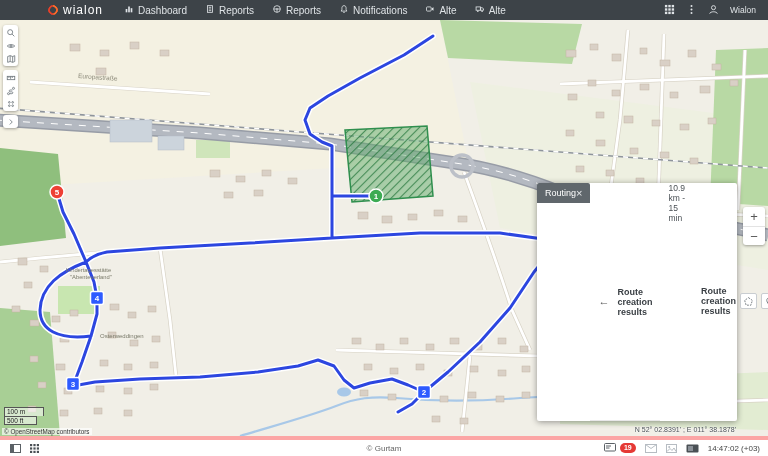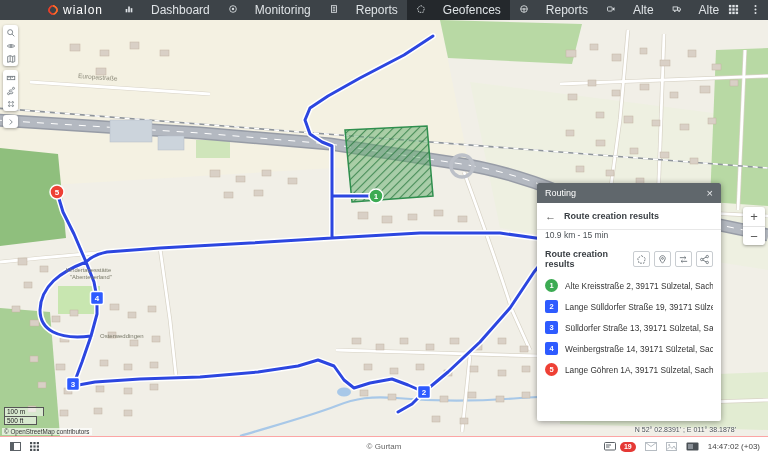--- a/index.html
+++ b/index.html
@@ -4,21 +4,21 @@
 <style>
   * { box-sizing: border-box; margin: 0; padding: 0; }
   html,body { width:768px; height:456px; overflow:hidden; font-family:"Liberation Sans",sans-serif; background:#fff; position:relative; }
 
   
   .topbar { position:absolute; top:0; left:0; width:768px; height:20px; background:#3d4348; display:flex; align-items:center; color:#e8ebed; z-index:30; }
   .logo { display:flex; align-items:center; gap:5px; padding:0 12px 0 48px; }
   .logo-mark { width:10px; height:10px; border-radius:50%; border:2.5px solid #ff6a2a; border-left-color:#e5402a; border-bottom-color:#e5402a; transform:rotate(40deg); }
   .logo-text { font-size:12px; letter-spacing:1px; color:#fff; font-weight:400; }
   .nav { display:flex; height:100%; }
-  .nav-item { display:flex; align-items:center; gap:17px; padding:0 9px; font-size:12px; color:#dfe3e6; cursor:pointer; white-space:nowrap; }
+  .nav-item { display:flex; align-items:center; gap:4px; padding:0 9px; font-size:10px; color:#dfe3e6; cursor:pointer; white-space:nowrap; }
   .nav-item.active { background:#24282c; }
   .nav-item svg { width:10px; height:10px; }
   .topbar-right { margin-left:auto; display:flex; align-items:center; gap:11px; padding-right:12px; }
   .topbar-right svg { width:11px; height:11px; }
   .tb-user-label { font-size:8.5px; color:#dfe3e6; }
 
   
   .map { position:absolute; top:20px; left:0; width:768px; height:416px; background:#f1efe7; overflow:hidden; }
   .maplayer { position:absolute; top:0; left:0; }
 
@@ -31,40 +31,40 @@
   .zoom-btn { width:22px; height:19px; text-align:center; line-height:19px; font-size:13px; color:#555; cursor:pointer; }
   .zoom-btn + .zoom-btn { border-top:1px solid #e3e3e3; }
 
   .scale { position:absolute; left:4px; bottom:11px; font-size:6.5px; color:#222; z-index:5; }
   .scale-m { width:40px; border:1px solid #555; border-bottom:none; padding:0 2px; background:rgba(255,255,255,.55); height:9px; line-height:8px; }
   .scale-ft { width:33px; border:1px solid #555; padding:0 2px; background:rgba(255,255,255,.55); height:9px; line-height:8px; }
   .attribution { position:absolute; left:2px; bottom:1px; font-size:6.3px; color:#333; background:rgba(255,255,255,.65); padding:0 2px; z-index:5; }
   .coords { position:absolute; right:32px; bottom:3px; font-size:7px; color:#4a5055; text-shadow:0 0 2px #fff, 0 0 2px #fff; z-index:5; }
 
   
-  .routing-panel { position:absolute; left:537px; top:163px; width:184px; height:238px; background:#fff; border-radius:2px; box-shadow:0 1px 6px rgba(0,0,0,.4); z-index:20; display:flex; flex-direction:column; }
+  .routing-panel { position:absolute; left:537px; top:163px; width:200px; height:238px; background:#fff; border-radius:2px; box-shadow:0 1px 6px rgba(0,0,0,.4); z-index:20; display:flex; flex-direction:row; }
   .panel-header { background:#60676c; color:#fff; height:20px; display:flex; align-items:center; padding:0 8px; font-size:9px; border-radius:2px 2px 0 0; }
   .panel-close { margin-left:auto; font-size:11px; line-height:11px; cursor:pointer; color:#e8eaec; }
   .panel-back { display:flex; align-items:center; gap:8px; padding:8px 8px; font-size:9px; font-weight:bold; color:#3a3f44; border-bottom:1px solid #e8e8e8; }
   .back-arrow { color:#555; font-size:11px; line-height:9px; cursor:pointer; }
   .panel-section { padding:7px 8px 3px; font-size:9px; font-weight:bold; color:#3a3f44; }
   .panel-value { padding:0 8px 7px; font-size:8.5px; color:#4a5055; }
   .results-row { display:flex; align-items:center; padding:2px 8px 4px; }
   .results-label { font-size:9px; font-weight:bold; color:#3a3f44; flex:1; }
   .icon-btn { width:17px; height:16px; border:1px solid #c9cdd1; border-radius:2px; display:flex; align-items:center; justify-content:center; margin-left:4px; cursor:pointer; background:#fff; }
   .icon-btn svg { width:11px; height:11px; stroke:#6e767c; fill:none; stroke-width:1; }
   .stops { padding:2px 0; }
   .stop-row { display:flex; align-items:center; gap:7px; padding:4px 8px; }
   .badge { width:13px; height:13px; display:flex; align-items:center; justify-content:center; color:#fff; font-size:7.5px; font-weight:bold; flex:none; }
   .badge.circle { border-radius:50%; }
   .badge.square { border-radius:2px; }
   .stop-addr { font-size:8.3px; color:#333; white-space:nowrap; overflow:hidden; max-width:166px; }
 
   
-  .bottombar { position:absolute; bottom:0; left:0; width:768px; height:20px; background:#fff; border-top:1px solid #fca5a5; display:flex; align-items:center; z-index:30; }
+  .bottombar { position:absolute; bottom:0; left:0; width:768px; height:20px; background:#fff; border-top:4px solid #fca5a5; display:flex; align-items:center; z-index:30; }
   .bb-left { display:flex; align-items:center; gap:9px; padding-left:10px; }
   .bb-center { position:absolute; left:0; right:0; text-align:center; font-size:8px; color:#666; pointer-events:none; }
   .bb-right { margin-left:auto; display:flex; align-items:center; gap:9px; padding-right:8px; }
   .bb-right svg, .bb-left svg { display:block; }
   .bb-badge { background:#e53935; color:#fff; border-radius:7px; padding:0 4px; font-size:7px; height:10px; line-height:10px; font-weight:bold; margin-left:-5px; }
   .bb-time { font-size:8px; color:#444; }
 </style>
 </head>
 <body>
 
@@ -77,49 +77,43 @@
       <div class="nav-item">
         <span><svg viewBox="0 0 12 12" width="10" height="10">
             <rect x="2" y="6" width="2" height="4" fill="#dfe3e6"></rect>
             <rect x="5" y="3" width="2" height="7" fill="#dfe3e6"></rect>
             <rect x="8" y="5" width="2" height="5" fill="#dfe3e6"></rect>
           </svg></span>
         <span>Dashboard</span>
       </div>
       <div class="nav-item">
         <span><svg viewBox="0 0 12 12" width="10" height="10">
-            <circle cx="6" cy="6" r="4" fill="none" stroke="#dfe3e6"></circle>
-            <circle cx="6" cy="6" r="1.4" fill="#dfe3e6"></circle>
-          </svg></span>
-        <span>Monitoring</span>
-      </div>
-      <div class="nav-item">
-        <span><svg viewBox="0 0 12 12" width="10" height="10">
             <rect x="3" y="2" width="6" height="8" fill="none" stroke="#dfe3e6"></rect>
             <line x1="4.5" y1="4" x2="7.5" y2="4" stroke="#dfe3e6"></line>
             <line x1="4.5" y1="6" x2="7.5" y2="6" stroke="#dfe3e6"></line>
             <line x1="4.5" y1="8" x2="7.5" y2="8" stroke="#dfe3e6"></line>
           </svg></span>
         <span>Reports</span>
-      </div>
-      <div class="nav-item active">
-        <span><svg viewBox="0 0 12 12" width="10" height="10">
-            <polygon points="6,1.8 10.2,4.8 8.6,10 3.4,10 1.8,4.8" fill="none" stroke="#dfe3e6" stroke-dasharray="2,1.2"></polygon>
-          </svg></span>
-        <span>Geofences</span>
       </div>
       <div class="nav-item">
         <span><svg viewBox="0 0 12 12" width="10" height="10">
             <circle cx="6" cy="6" r="4" fill="none" stroke="#dfe3e6"></circle>
             <circle cx="6" cy="6" r="1.1" fill="#dfe3e6"></circle>
             <line x1="2" y1="6" x2="4.9" y2="6" stroke="#dfe3e6"></line>
             <line x1="7.1" y1="6" x2="10" y2="6" stroke="#dfe3e6"></line>
             <line x1="6" y1="7.1" x2="6" y2="10" stroke="#dfe3e6"></line>
           </svg></span>
         <span>Reports</span>
+      </div>
+      <div class="nav-item">
+        <span><svg viewBox="0 0 12 12" width="10" height="10">
+            <path d="M6 2 C4 2 3.5 3.5 3.5 5 L3.5 7 L2.5 8.5 L9.5 8.5 L8.5 7 L8.5 5 C8.5 3.5 8 2 6 2 Z" fill="none" stroke="#dfe3e6"></path>
+            <line x1="5" y1="10" x2="7" y2="10" stroke="#dfe3e6"></line>
+          </svg></span>
+        <span>Notifications</span>
       </div>
       <div class="nav-item">
         <span><svg viewBox="0 0 12 12" width="10" height="10">
             <rect x="1.8" y="3.5" width="5.6" height="5" rx="1" fill="none" stroke="#dfe3e6"></rect>
             <path d="M8.2 5 L10.2 3.8 L10.2 8.2 L8.2 7 Z" fill="#dfe3e6"></path>
           </svg></span>
         <span>Alte</span>
       </div>
       <div class="nav-item">
         <span><svg viewBox="0 0 12 12" width="10" height="10">

